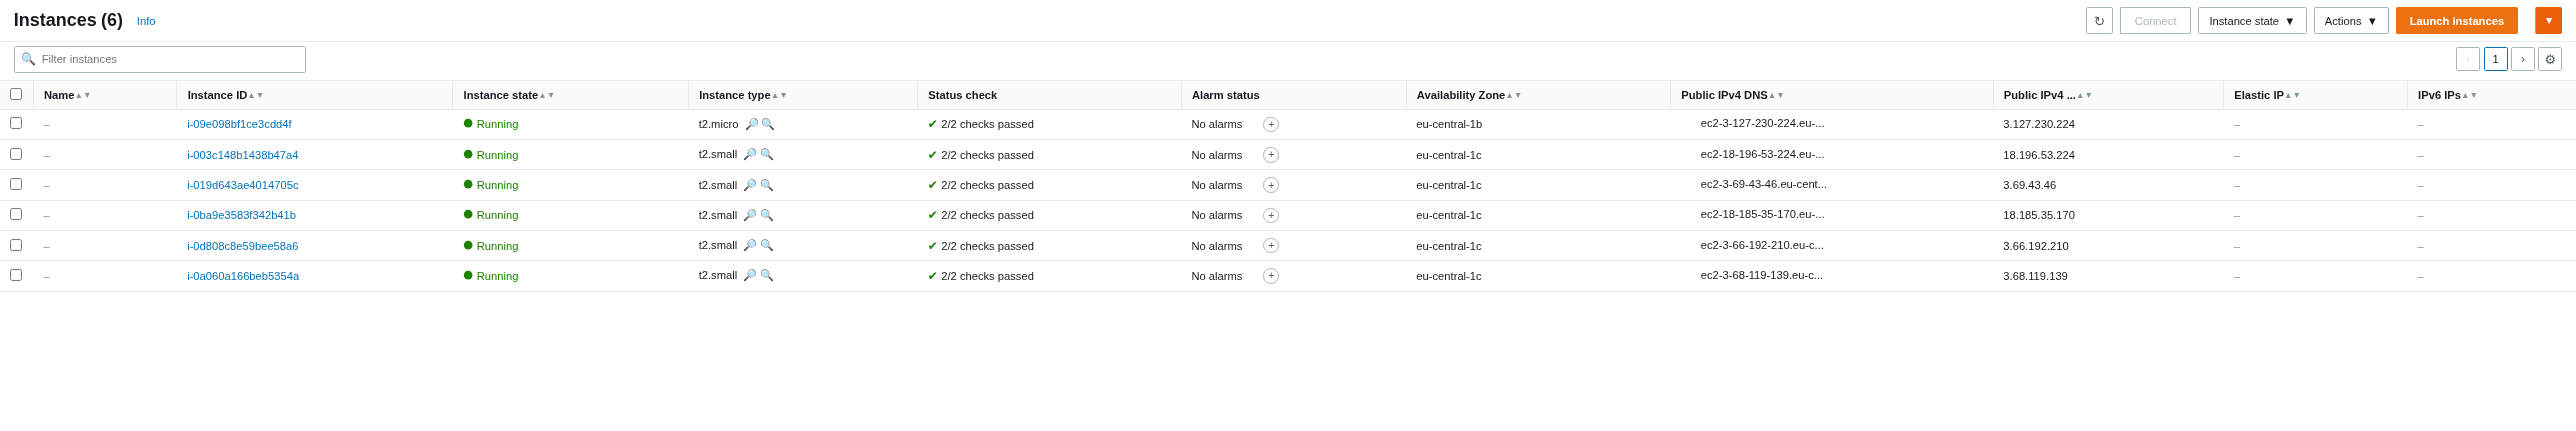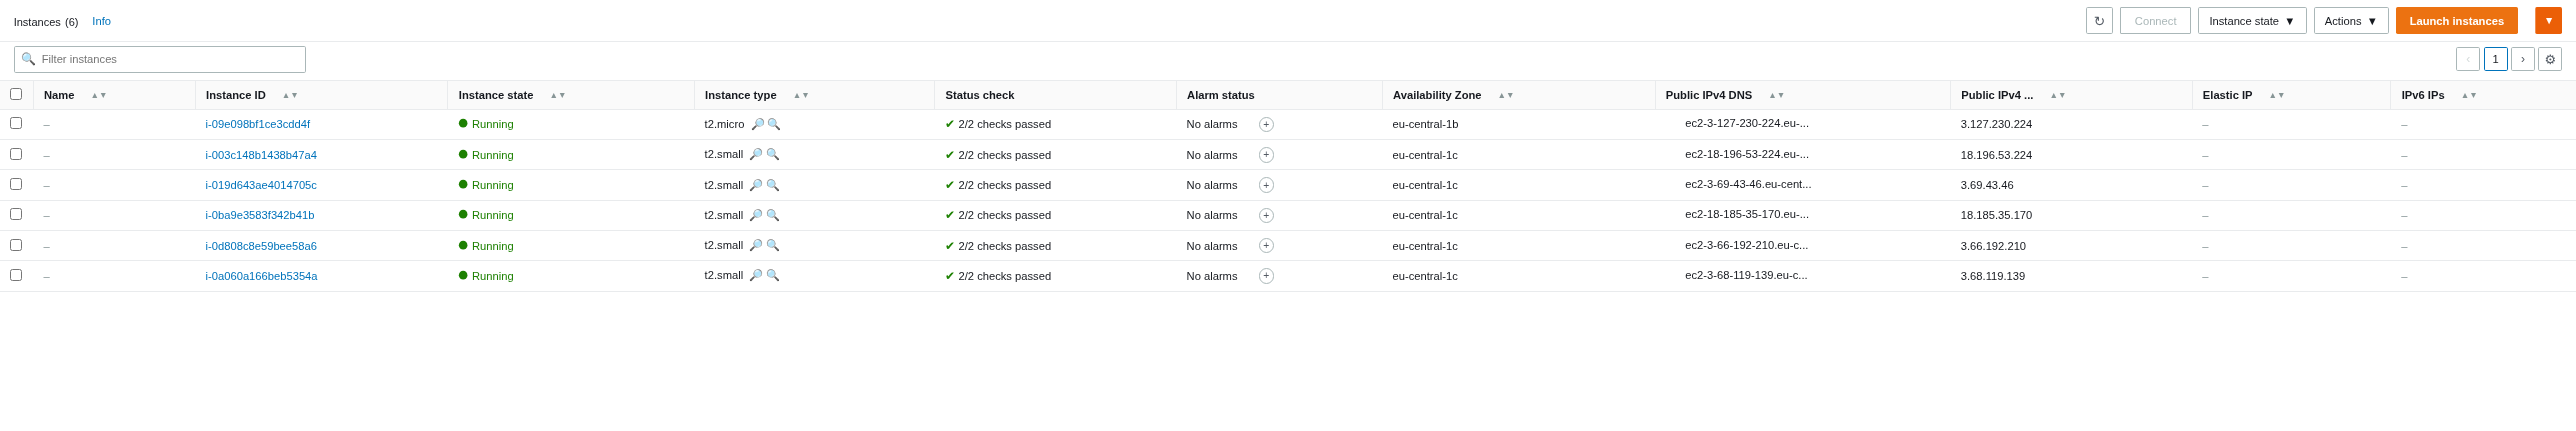--- a/index.html
+++ b/index.html
@@ -15,22 +15,22 @@
       padding: 6.9px 13.7px;
       border-bottom: 0.9px solid #e9ebed;
       gap: 6.9px;
     }
     .toolbar-title {
       font-size: 15.5px;
       font-weight: 700;
       margin-right: 6.9px;
     }
     .toolbar-title span {
-      font-weight: 400;
-      font-size: 11px;
+      font-weight: 700;
+      font-size: 18px;
     }
     .info-link {
       color: #0073bb;
       font-size: 11.2px;
       cursor: pointer;
       text-decoration: none;
     }
     .toolbar-spacer { flex: 1; }
     .icon-btn {
       width: 27.5px;
@@ -183,21 +183,21 @@
       font-weight: 600;
       color: #16191f;
       white-space: nowrap;
       border-right: 0.9px solid #e9ebed;
       user-select: none;
     }
     thead th:last-child { border-right: none; }
     thead th .th-inner {
       display: flex;
       align-items: center;
-      gap: 16px;
+      gap: 0;
     }
     thead th .sort-icon {
       color: #879596;
       font-size: 8.6px;
     }
     tbody tr {
       border-bottom: 0.9px solid #e9ebed;
     }
     tbody td {
       padding: 6.9px 10.3px;

